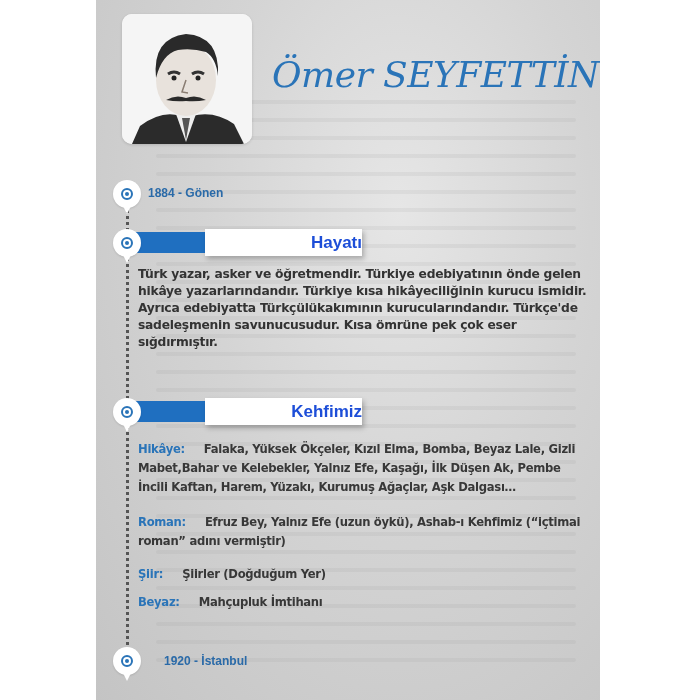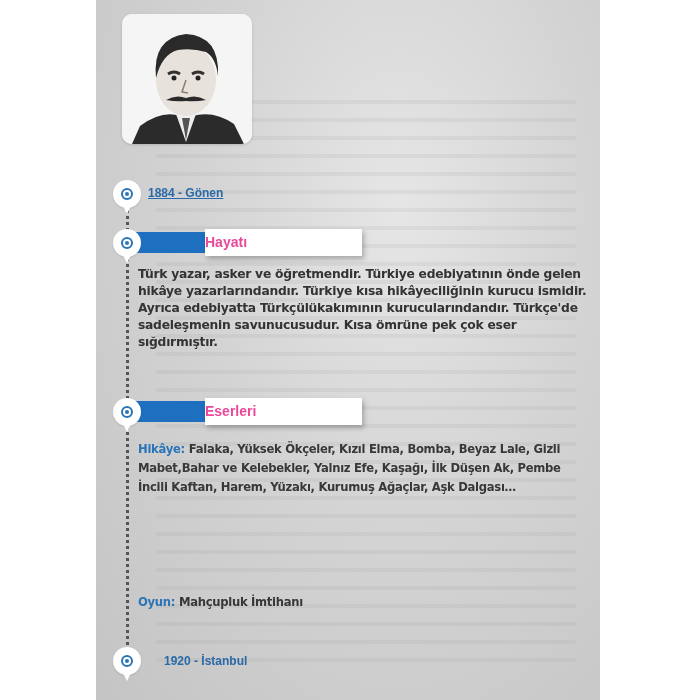--- a/index.html
+++ b/index.html
@@ -49,35 +49,35 @@
       content: ""; position: absolute; left: 2px; top: 2px; width: 4px; height: 4px;
       border-radius: 50%; background: #2a74b8;
     }
     .event-label {
       position: absolute; font-family: "Liberation Sans", sans-serif; font-weight: bold;
       font-size: 12px; color: #2a6aa8; white-space: nowrap;
     }
     .banner-bar { position: absolute; left: 32px; height: 21px; width: 80px; background: #1f6fc0; }
     .banner-box {
       position: absolute; left: 109px; width: 157px; height: 27px; background: #ffffff;
-      box-shadow: 2px 3px 5px rgba(0,0,0,0.25); text-align: left;
-      font-family: "Liberation Sans", sans-serif; font-weight: bold; font-size: 14px;
-      color: #ec4899; line-height: 27px;
+      box-shadow: 2px 3px 5px rgba(0,0,0,0.25); text-align: right;
+      font-family: "Liberation Sans", sans-serif; font-weight: bold; font-size: 17px;
+      color: #1d4ed8; line-height: 27px;
     }
     .bio {
       position: absolute; left: 42px; top: 266px; width: 450px;
       font-family: "DejaVu Sans", sans-serif; font-weight: bold; font-size: 12.3px;
       line-height: 17px; color: #333333; letter-spacing: -0.25px;
     }
     .work {
       position: absolute; left: 42px; width: 452px;
       font-family: "DejaVu Sans", sans-serif; font-weight: bold; font-size: 11.6px;
       line-height: 19px; color: #383838; letter-spacing: -0.3px;
     }
-    .work .cat { color: #2a74b8; margin-right: 4px; }
+    .work .cat { color: #2a74b8; margin-right: 19px; }
   </style>
 </head>
 <body>
 
 <div class="card">
   <div class="ghost-lines">
     <div></div>
       <div></div>
       <div></div>
       <div></div>
@@ -121,46 +121,53 @@
       <path d="M34 64 Q30 24 64 20 Q98 22 96 62 Q94 44 84 38 Q70 34 56 36 Q40 40 34 64 Z" fill="#2a2a2a"></path>
       <path d="M46 60 Q52 56 58 60" stroke="#333" stroke-width="3" fill="none"></path>
       <path d="M70 60 Q76 56 82 60" stroke="#333" stroke-width="3" fill="none"></path>
       <circle cx="52" cy="64" r="2.5" fill="#222"></circle>
       <circle cx="76" cy="64" r="2.5" fill="#222"></circle>
       <path d="M64 66 L60 78 L66 79" stroke="#8a7d72" stroke-width="1.5" fill="none"></path>
       <path d="M44 86 Q54 80 64 84 Q74 80 84 86 Q74 88 64 87 Q54 88 44 86 Z" fill="#2a2a2a"></path>
     </svg>
   </div>
 
+  <div class="name">Ömer SEYFETTİN</div>
 
   <div class="timeline-line"></div>
 
   <div class="marker" style="left:17px; top:180px;">
       <div class="ring"></div>
     </div>
-  <div class="event-label" style="left:52px; top:186px;text-decoration:underline;">1884 - Gönen</div>
+  <div class="event-label" style="left:52px; top:186px;">1884 - Gönen</div>
 
   <div class="banner-bar" style="top:232px;"></div>
   <div class="marker" style="left:17px; top:229px;">
       <div class="ring"></div>
     </div>
   <div class="banner-box" style="top:229px;">Hayatı</div>
 
   <div class="bio">Türk yazar, asker ve öğretmendir. Türkiye edebiyatının önde gelen hikâye yazarlarındandır. Türkiye kısa hikâyeciliğinin kurucu ismidir. Ayrıca edebiyatta Türkçülükakımının kurucularındandır. Türkçe'de sadeleşmenin savunucusudur. Kısa ömrüne pek çok eser sığdırmıştır.</div>
 
   <div class="banner-bar" style="top:401px;"></div>
   <div class="marker" style="left:17px; top:398px;">
       <div class="ring"></div>
     </div>
-  <div class="banner-box" style="top:398px;">Eserleri</div>
+  <div class="banner-box" style="top:398px;">Kehfimiz</div>
 
   <div class="work" style="top:440px;">
     <span class="cat">Hikâye:</span><span>Falaka, Yüksek Ökçeler, Kızıl Elma, Bomba, Beyaz Lale, Gizli Mabet,Bahar ve Kelebekler, Yalnız Efe, Kaşağı, İlk Düşen Ak, Pembe İncili Kaftan, Harem, Yüzakı, Kurumuş Ağaçlar, Aşk Dalgası…</span>
   </div>
+  <div class="work" style="top:513px;">
+    <span class="cat">Roman:</span><span>Efruz Bey, Yalnız Efe (uzun öykü), Ashab-ı Kehfimiz (“içtimai roman” adını vermiştir)</span>
+  </div>
+  <div class="work" style="top:565px;">
+    <span class="cat">Şiir:</span><span>Şiirler (Doğduğum Yer)</span>
+  </div>
   <div class="work" style="top:593px;">
-    <span class="cat">Oyun:</span><span>Mahçupluk İmtihanı</span>
+    <span class="cat">Beyaz:</span><span>Mahçupluk İmtihanı</span>
   </div>
 
   <div class="marker" style="left:17px; top:647px;">
       <div class="ring"></div>
     </div>
   <div class="event-label" style="left:68px; top:654px;">1920 - İstanbul</div>
 </div>
 
 </body></html>

